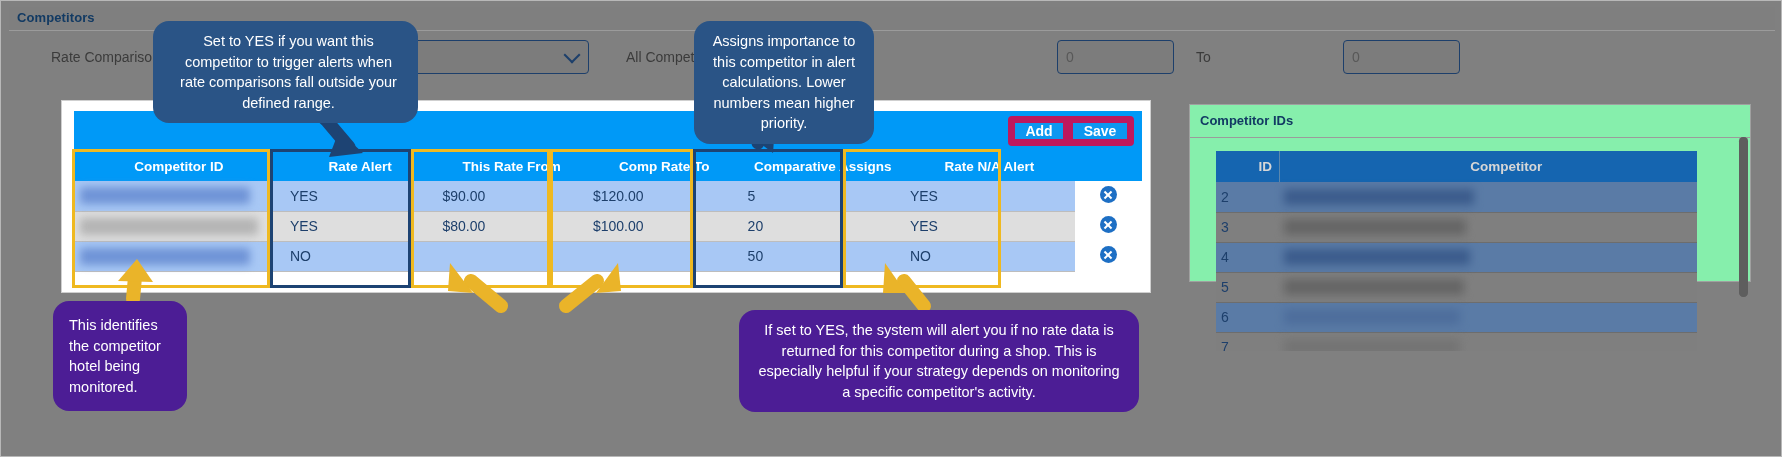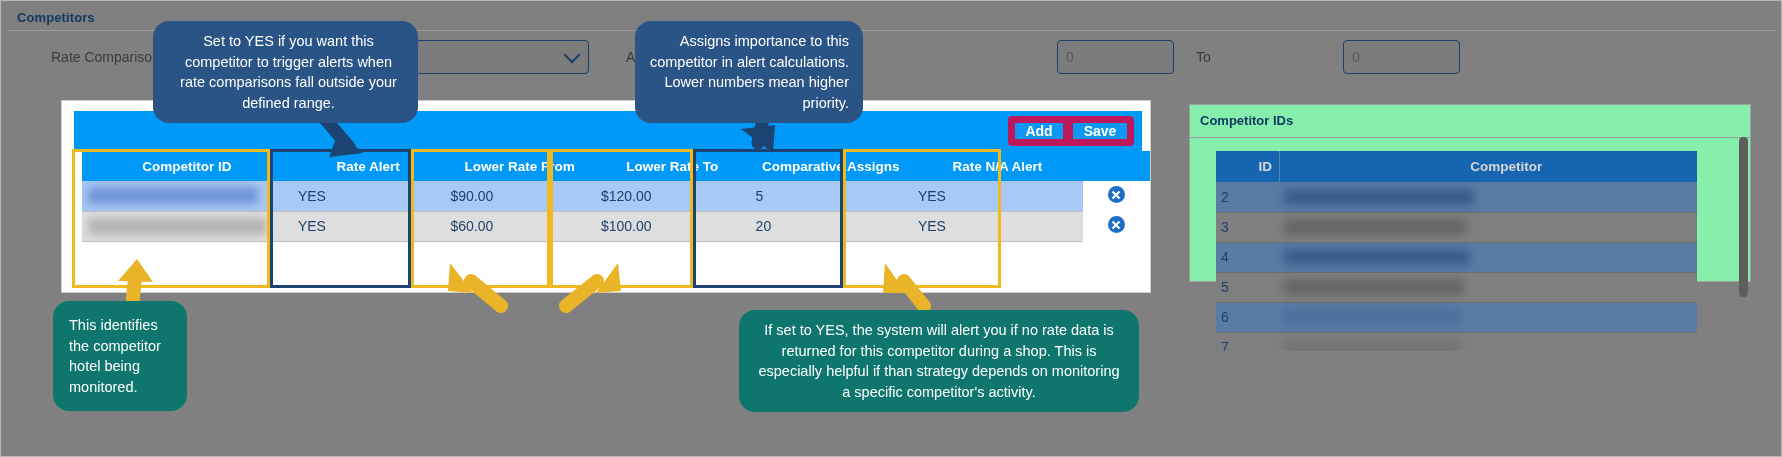--- a/index.html
+++ b/index.html
@@ -83,21 +83,21 @@
     border: 7px solid #be185d;
     color: #ffffff; font-size: 14px; font-weight: bold;
     font-family: "Liberation Sans", sans-serif;
     cursor: pointer;
   }
   .btn-add  { right: 72px; width: 62px; border-radius: 4px 0 0 4px; }
   .btn-save { right: 8px;  width: 68px; border-radius: 0 4px 4px 0; }
 
   
   .grid-table {
-    position: absolute; left: 14px; top: 44px; right: 2px;
+    position: absolute; left: 6px; top: 44px; right: 2px;
     border-collapse: collapse; table-layout: fixed;
     width: 1068px;
   }
   .grid-table th {
     background: #0099f7; color: #ffffff;
     font-size: 13.5px; font-weight: bold;
     height: 30px; text-align: center;
     border: none;
   }
   .grid-table td {
@@ -173,24 +173,24 @@
 
   
   .callout {
     position: absolute; z-index: 30;
     color: #ffffff; text-align: center;
     font-size: 14.5px; line-height: 1.42;
     border-radius: 16px;
     padding: 10px 14px;
   }
   .callout-blue { background: #2a5486; }
-  .callout-yellow { background: #0f766e; }
+  .callout-yellow { background: #4c1d95; }
 
   .co-rate-alert { left: 152px; top: 20px; width: 265px; padding-left: 20px; }
-  .co-priority   { left: 634px; top: 20px; width: 228px; text-align: right; }
+  .co-priority   { left: 693px; top: 20px; width: 180px; }
 
   
   .tail-blue {
     position: absolute; z-index: 29;
     width: 0; height: 0;
     border-left: 12px solid transparent;
     border-right: 12px solid transparent;
     border-top: 18px solid #2a5486;
   }
   .tail-ra { left: 293px; top: 92px; }
@@ -238,22 +238,22 @@
             <col style="width:139px">
           <col style="width:143px">
             <col style="width:150px">
             <col style="width:158px">
             <col style="width:62px">
         </colgroup>
         <thead>
           <tr>
             <th>Competitor ID</th>
             <th>Rate Alert</th>
-            <th>Lower Rate From</th>
-            <th>Lower Rate To</th>
+            <th>This Rate From</th>
+            <th>Comp Rate To</th>
             <th>Comparative Assigns</th>
             <th>Rate N/A Alert</th>
             <th></th>
           </tr>
         </thead>
         <tbody>
           <tr class="odd">
             <td>
               <div class="blurbar" style="background:#6f93d6;width:170px"></div>
             </td>
@@ -264,24 +264,37 @@
             <td>YES</td>
             <td class="del">
               <span class="del-icon"></span>
             </td>
           </tr>
           <tr class="even">
             <td>
               <div class="blurbar" style="background:#b4b4b4;width:178px"></div>
             </td>
             <td>YES</td>
-            <td>$60.00</td>
+            <td>$80.00</td>
             <td>$100.00</td>
             <td>20</td>
             <td>YES</td>
+            <td class="del">
+              <span class="del-icon"></span>
+            </td>
+          </tr>
+          <tr class="odd">
+            <td>
+              <div class="blurbar" style="background:#6f93d6;width:170px"></div>
+            </td>
+            <td>NO</td>
+            <td></td>
+            <td></td>
+            <td>50</td>
+            <td>NO</td>
             <td class="del">
               <span class="del-icon"></span>
             </td>
           </tr>
         </tbody>
       </table>
 
       <div class="hl hl-yellow" style="left:4px;   top:42px; width:198px; height:139px;"></div>
       <div class="hl hl-navy" style="left:202px; top:42px; width:141px; height:139px;"></div>
       <div class="hl hl-yellow" style="left:343px; top:42px; width:139px; height:139px;"></div>
@@ -385,15 +398,15 @@
     </g>
   </svg>
 
   <div class="tail-blue tail-ra"></div>
   <div class="tail-blue tail-pr"></div>
 
   <div class="callout callout-blue co-rate-alert">Set to YES if you want this competitor to trigger alerts when rate comparisons fall outside your defined range.</div>
   <div class="callout callout-blue co-priority">Assigns importance to this competitor in alert calculations. Lower numbers mean higher priority.</div>
 
   <div class="callout callout-yellow co-id">This identifies the competitor hotel being monitored.</div>
-  <div class="callout callout-yellow co-na">If set to YES, the system will alert you if no rate data is returned for this competitor during a shop. This is especially helpful if than strategy depends on monitoring a specific competitor's activity.</div>
+  <div class="callout callout-yellow co-na">If set to YES, the system will alert you if no rate data is returned for this competitor during a shop. This is especially helpful if your strategy depends on monitoring a specific competitor's activity.</div>
 
 </div>
 
 </body></html>

